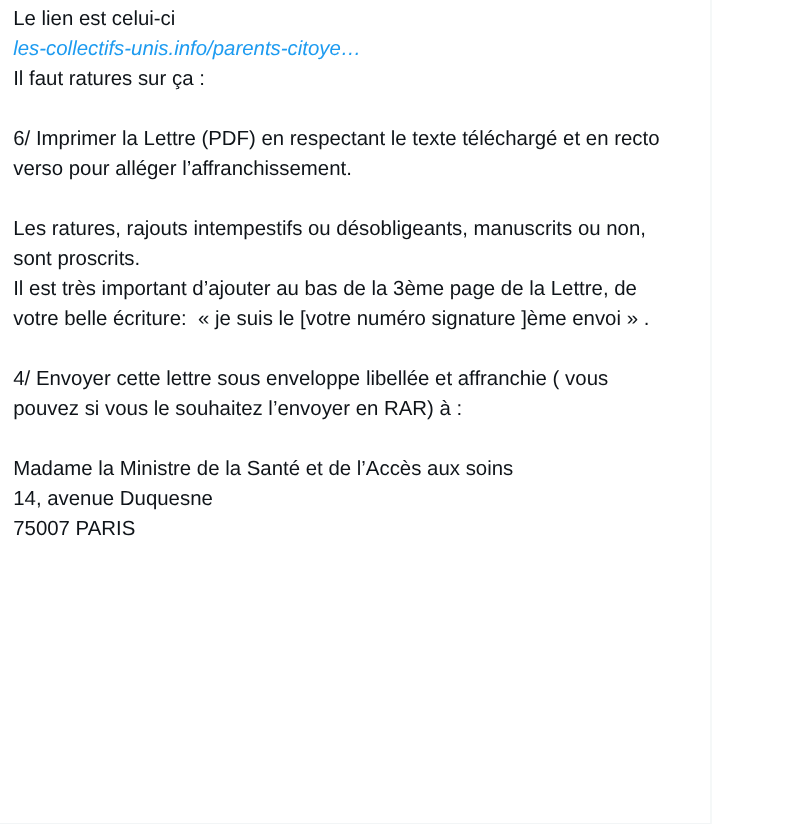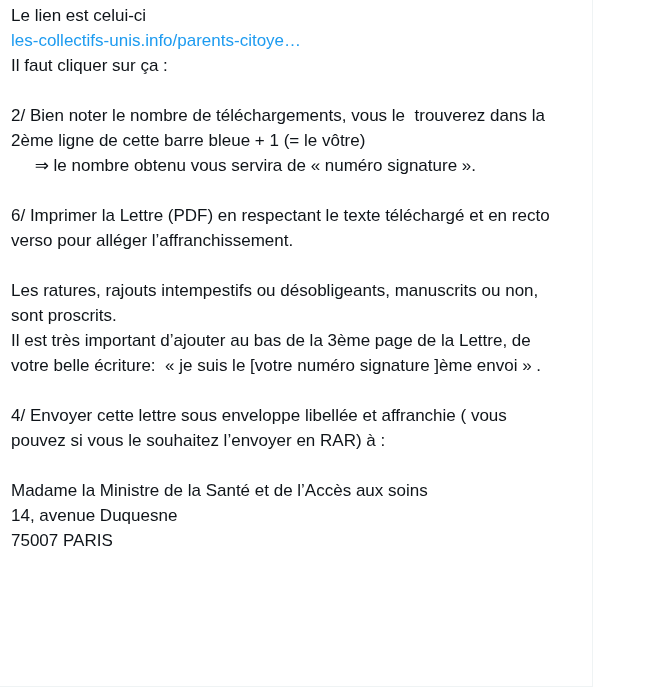--- a/index.html
+++ b/index.html
@@ -31,20 +31,21 @@
     min-height: 25px;
   }
   .para {
     white-space: pre-wrap;
     margin-top: 25px; 
   }
   .link {
     color: var(--link-color, #1d9bf0);
     text-decoration: none;
     cursor: pointer;
+    font-style: italic;
   }
   .v-divider {
     position: absolute;
     left: 592px;
     top: 0;
     width: 1px;
     height: 687px;
     background: var(--divider-color, #eff3f4);
   }
   .h-divider {
@@ -60,26 +61,23 @@
 <body>
 
 <div class="page">
 
   <div class="post-body">
 
     <div class="line">Le lien est celui-ci</div>
 
     <div class="line"><span class="link">les-collectifs-unis.info/parents-citoye…</span></div>
 
-    <div class="line">Il faut cliquer sur ça :</div>
+    <div class="line">Il faut ratures sur ça :</div>
 
 
-    <div class="para">2/ Bien noter le nombre de téléchargements, vous le  trouverez dans la
-2ème ligne de cette barre bleue + 1 (= le vôtre)
-     ⇒ le nombre obtenu vous servira de « numéro signature ».</div>
 
 
     <div class="para">6/ Imprimer la Lettre (PDF) en respectant le texte téléchargé et en recto
 verso pour alléger l’affranchissement.</div>
 
     <div class="para">Les ratures, rajouts intempestifs ou désobligeants, manuscrits ou non,
 sont proscrits.
 Il est très important d’ajouter au bas de la 3ème page de la Lettre, de
 votre belle écriture:  « je suis le [votre numéro signature ]ème envoi » .</div>
 

